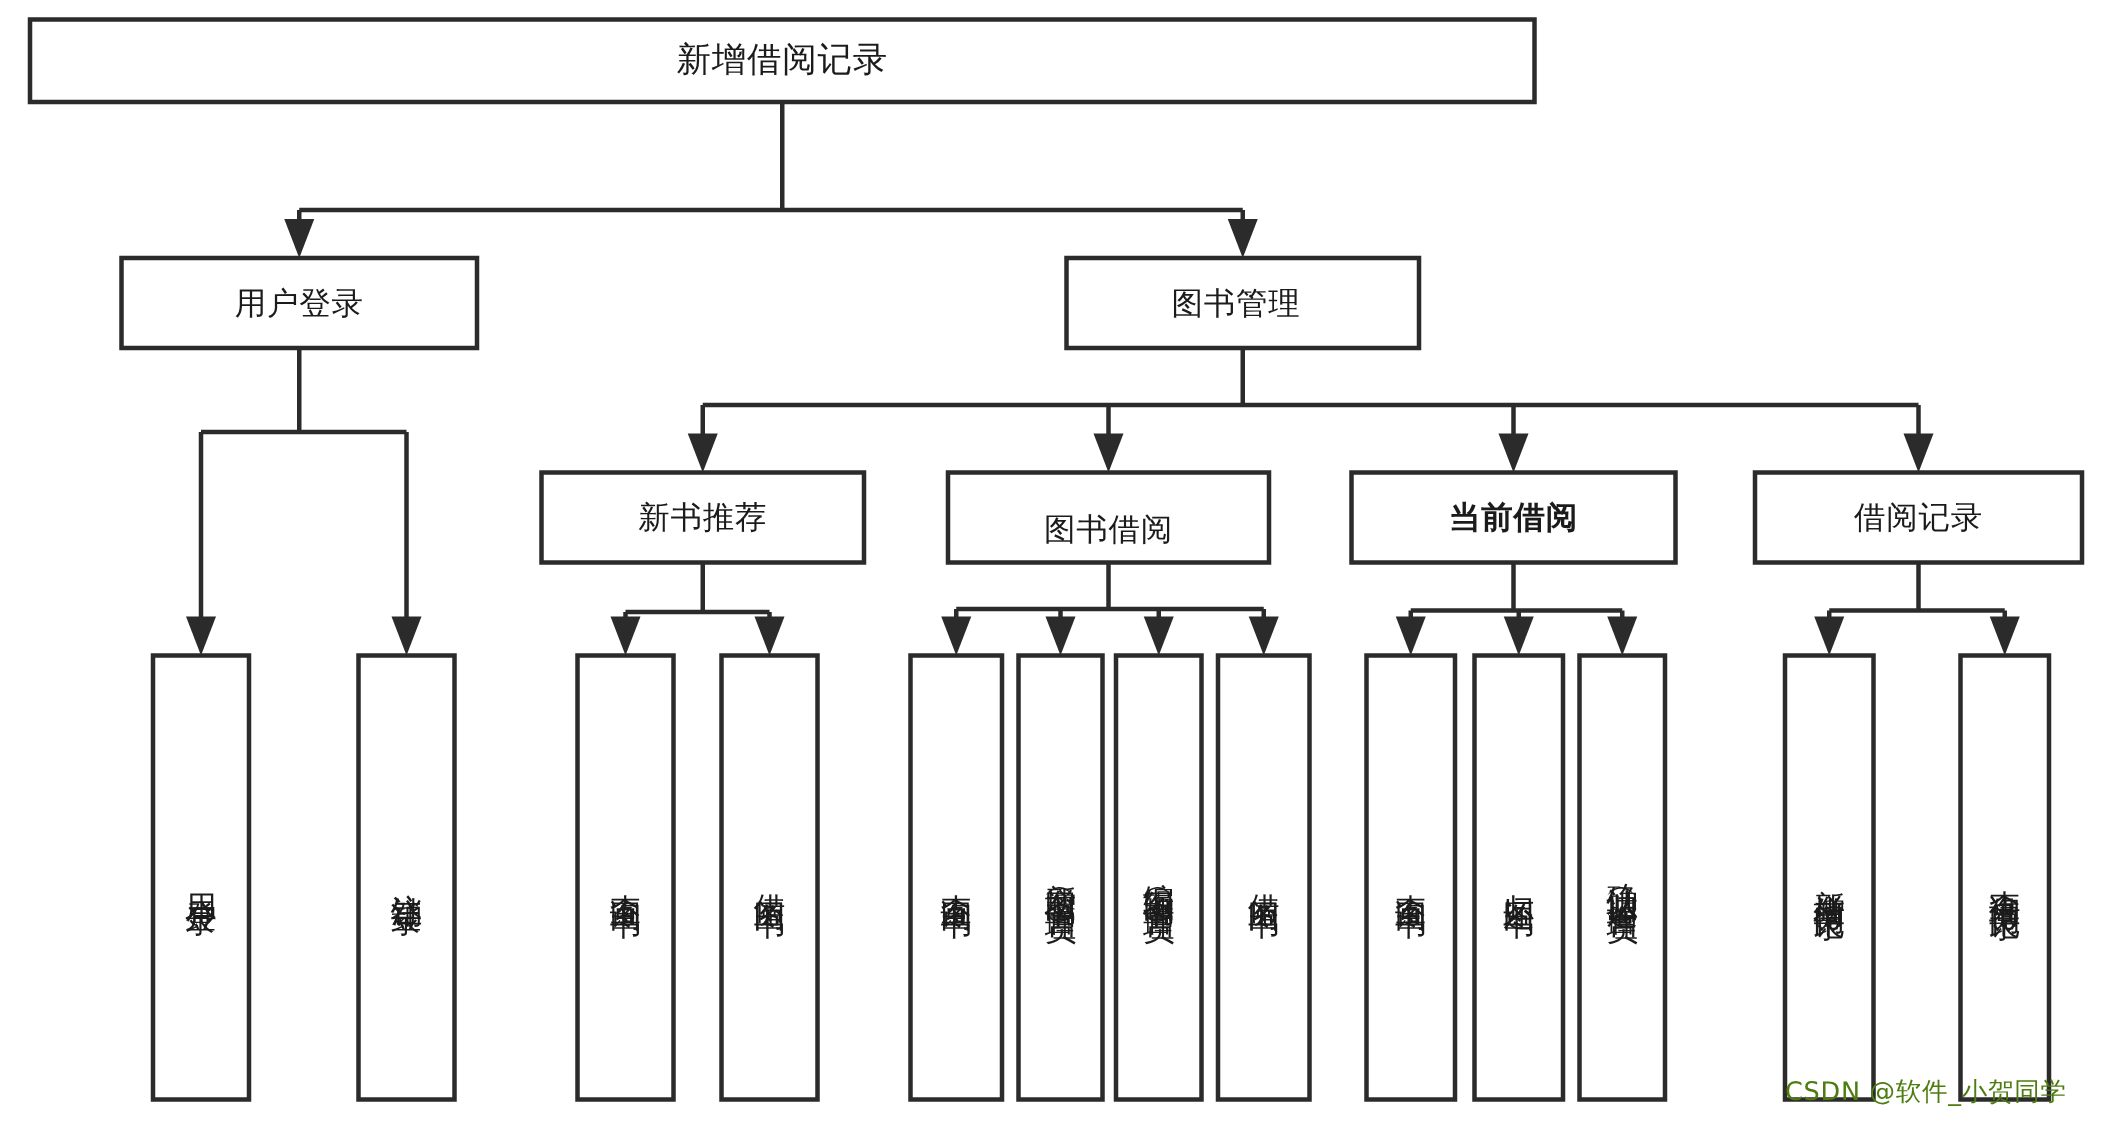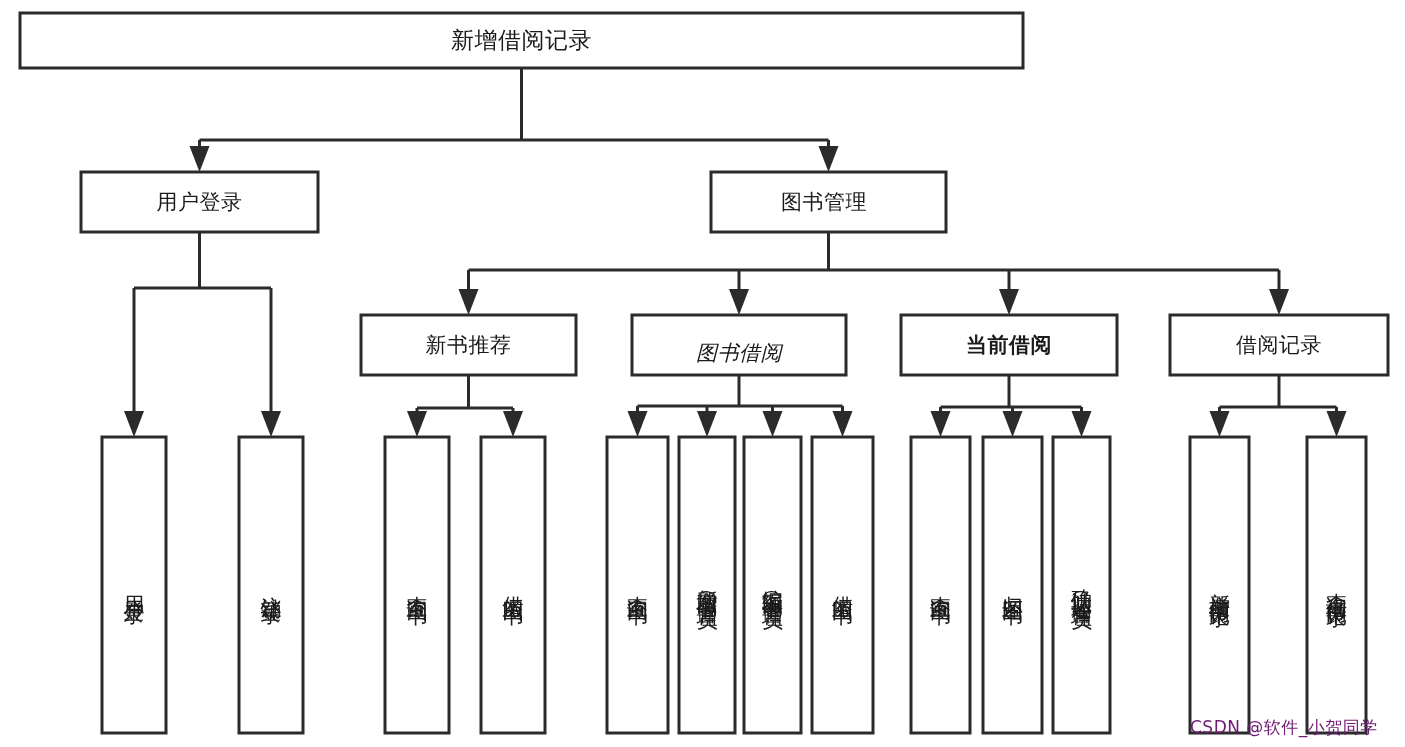--- a/index.html
+++ b/index.html
@@ -54,21 +54,21 @@
     pointer-events: none;
   }
   .node-label.vertical {
     writing-mode: vertical-rl;
     text-orientation: upright;
     letter-spacing: 3px;
     font-size: 21px;
   }
   .watermark {
     position: absolute;
-    color: #701a75;
+    color: #4d7c0f;
     font-size: 17px;
     font-family: "DejaVu Sans", "Liberation Sans", sans-serif;
     white-space: nowrap;
     letter-spacing: 0.5px;
   }
 </style>
 </head>
 <body>
 
 <div id="canvas">
@@ -164,21 +164,21 @@
         <rect class="node-rect" x="1190" y="437" width="59" height="296"></rect>
         <rect class="node-rect" x="1307" y="437" width="59" height="296"></rect>
       </g>
   </svg>
 
   <div id="labels-layer">
       <div class="node-label" style="left: 20px; top: 13px; width: 1003px; height: 55px; font-size: 23px;">新增借阅记录</div>
       <div class="node-label" style="left: 81px; top: 172px; width: 237px; height: 60px;">用户登录</div>
       <div class="node-label" style="left: 711px; top: 172px; width: 226px; height: 60px;">图书管理</div>
       <div class="node-label" style="left: 361px; top: 315px; width: 215px; height: 60px;">新书推荐</div>
-      <div class="node-label" style="left: 632px; top: 315px; width: 214px; height: 77px; font-style: italic;">图书借阅</div>
+      <div class="node-label" style="left: 632px; top: 315px; width: 214px; height: 77px;">图书借阅</div>
       <div class="node-label" style="left: 901px; top: 315px; width: 216px; height: 60px; font-weight: bold;">当前借阅</div>
       <div class="node-label" style="left: 1170px; top: 315px; width: 218px; height: 60px;">借阅记录</div>
       <div class="node-label vertical" style="left: 102px; top: 437px; width: 64px; height: 296px;">用户登录</div>
       <div class="node-label vertical" style="left: 239px; top: 437px; width: 64px; height: 296px;">注销登录</div>
       <div class="node-label vertical" style="left: 385px; top: 437px; width: 64px; height: 296px;">查询图书</div>
       <div class="node-label vertical" style="left: 481px; top: 437px; width: 64px; height: 296px;">借阅图书</div>
       <div class="node-label vertical" style="left: 607px; top: 437px; width: 61px; height: 296px;">查询图书</div>
       <div class="node-label vertical" style="left: 679px; top: 437px; width: 56px; height: 296px;">新增图书（管理员）</div>
       <div class="node-label vertical" style="left: 744px; top: 437px; width: 57px; height: 296px;">编辑图书（管理员）</div>
       <div class="node-label vertical" style="left: 812px; top: 437px; width: 61px; height: 296px;">借阅图书</div>

